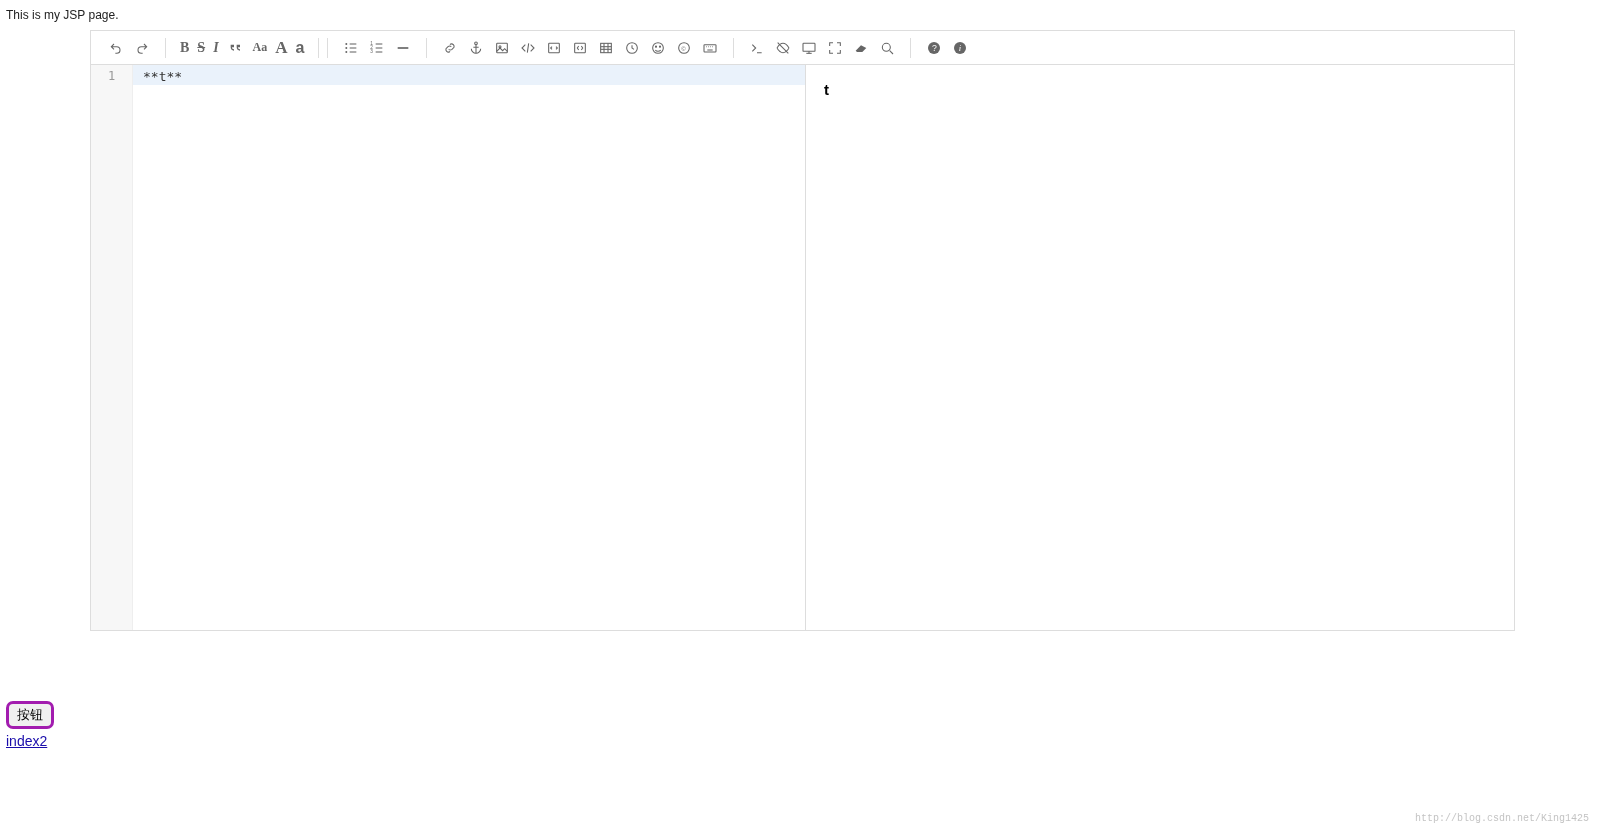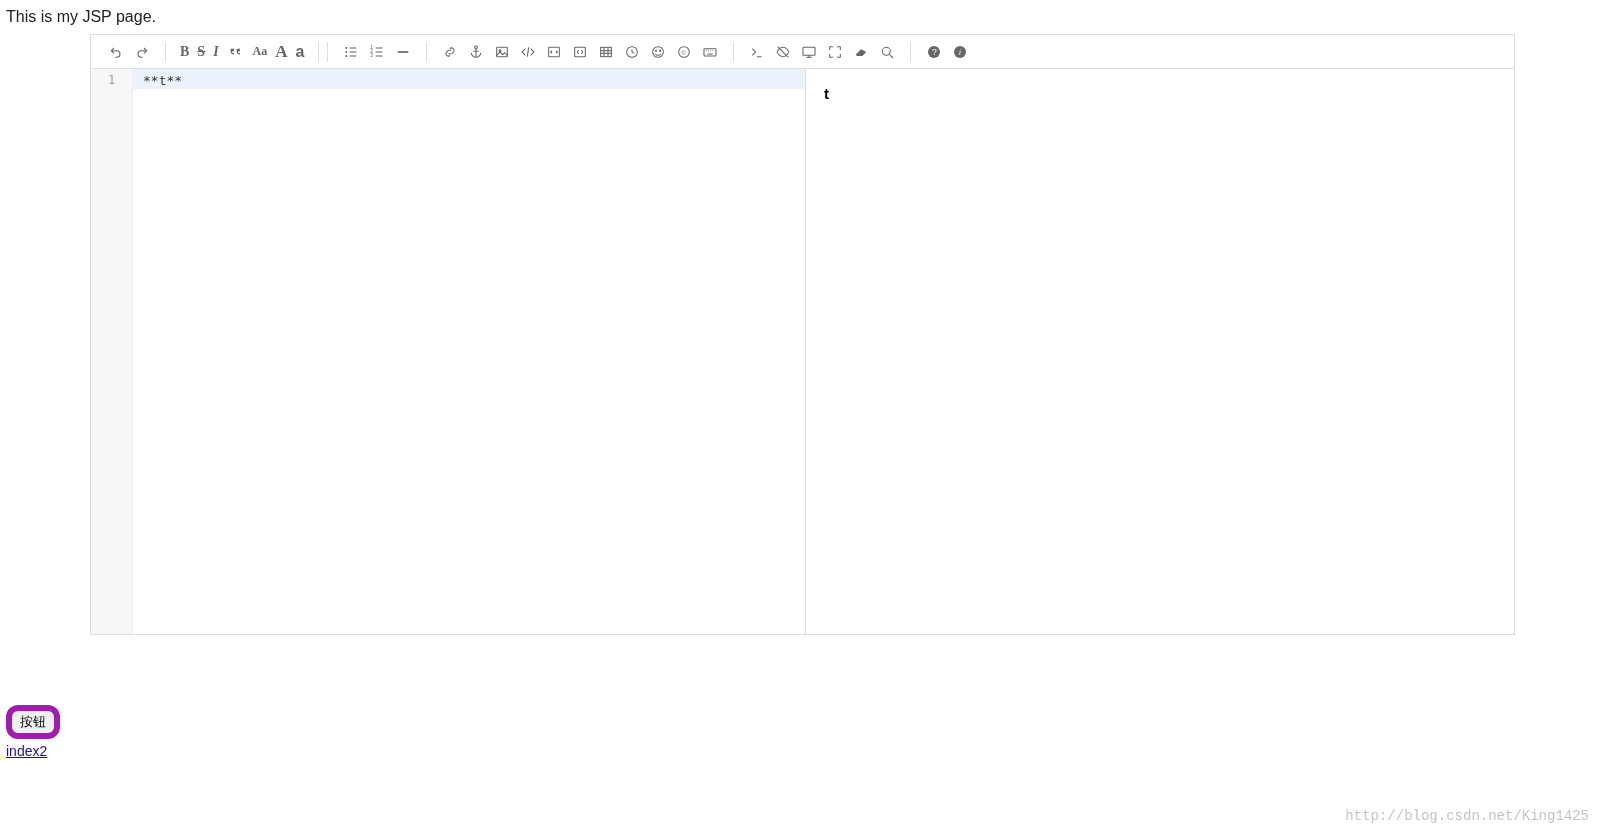--- a/index.html
+++ b/index.html
@@ -1,34 +1,34 @@
 <!DOCTYPE html>
 <html><head>
 <meta charset="utf-8">
 <style>
 * { margin: 0; padding: 0; box-sizing: border-box; }
 body { font-family: Arial, sans-serif; font-size: 14px; background: #fff; }
-.page-title { font-weight: normal; font-size: 16px; padding: 8px 6px; color: #222; }
+.page-title { font-weight: normal; font-size: 12px; padding: 8px 6px; color: #222; }
 .editor-wrapper { margin: 0 90px 0 90px; border: 1px solid #ddd; }
 .toolbar { display: flex; align-items: center; height: 34px; border-bottom: 1px solid #ddd; background: #fff; padding: 0 6px; overflow: hidden; }
 .tb-group { display: flex; align-items: center; height: 100%; padding: 0 6px; }
 .divider { width: 1px; height: 20px; background: #ddd; margin: 0 4px; }
 .tb-btn { display: flex; align-items: center; justify-content: center; width: 26px; height: 26px; cursor: pointer; color: #666; border-radius: 2px; }
 .tb-btn.text { width: auto; padding: 0 4px; font-weight: bold; font-size: 14px; font-family: Arial, sans-serif; }
 .tb-btn.h { width: auto; padding: 0 5px; font-weight: bold; font-size: 15px; }
 .editor-body { display: flex; height: 565px; }
 .gutter { width: 42px; background: #f7f7f7; border-right: 1px solid #eee; text-align: center; padding-top: 4px; color: #999; font-size: 12px; font-family: monospace; }
 .source-pane { flex: 1; border-right: 1px solid #ddd; padding: 0; font-family: Consolas, monospace; font-size: 13px; }
 .source-line { background: #eaf2fb; padding: 2px 10px; color: #333; height: 20px; line-height: 20px; }
 .preview-pane { flex: 1; padding: 16px 18px; font-family: Arial, sans-serif; font-size: 15px; }
 .preview-pane b { font-weight: bold; }
 .bottom-area { padding: 70px 6px 10px 6px; }
-.btn { border: 6px solid #a21caf; background: #f0f0f0; padding: 2px 8px; font-size: 13px; cursor: pointer; border-radius: 12px; margin-bottom: 4px; }
+.btn { border: 3px solid #a21caf; background: #f0f0f0; padding: 2px 8px; font-size: 13px; cursor: pointer; border-radius: 7px; margin-bottom: 4px; }
 .link { color: #1a0dab; text-decoration: underline; cursor: pointer; font-size: 14px; display: inline-block; }
-.watermark { position: fixed; right: 16px; bottom: 8px; color: rgba(170,170,170,0.7); font-family: "Courier New", monospace; font-size: 14px; pointer-events: none; }
+.watermark { position: fixed; right: 16px; bottom: 8px; color: rgba(170,170,170,0.7); font-family: "Courier New", monospace; font-size: 10px; pointer-events: none; }
 svg { width: 16px; height: 16px; fill: none; stroke: currentColor; stroke-width: 1.6; }
 .fill svg { fill: currentColor; stroke: none; }
 </style>
 </head>
 <body>
 
 <div class="page-title">This is my JSP page.</div>
 
 <div class="editor-wrapper">
   <div class="toolbar">

